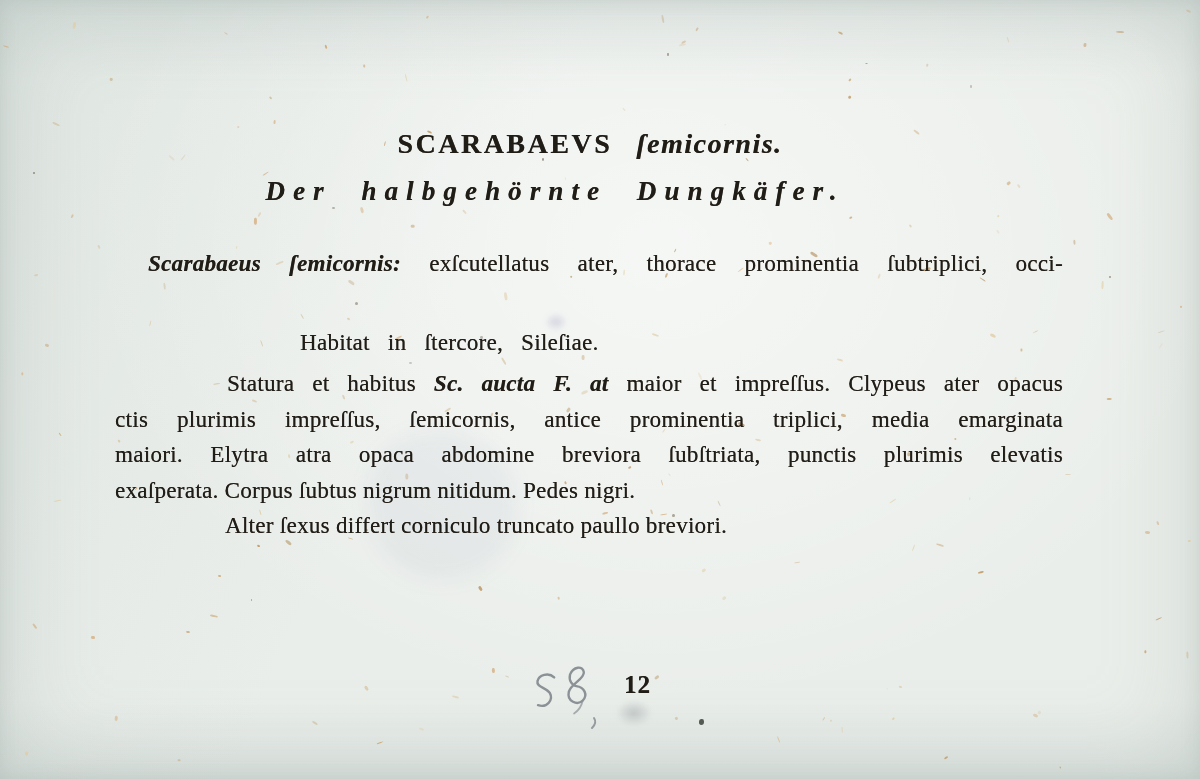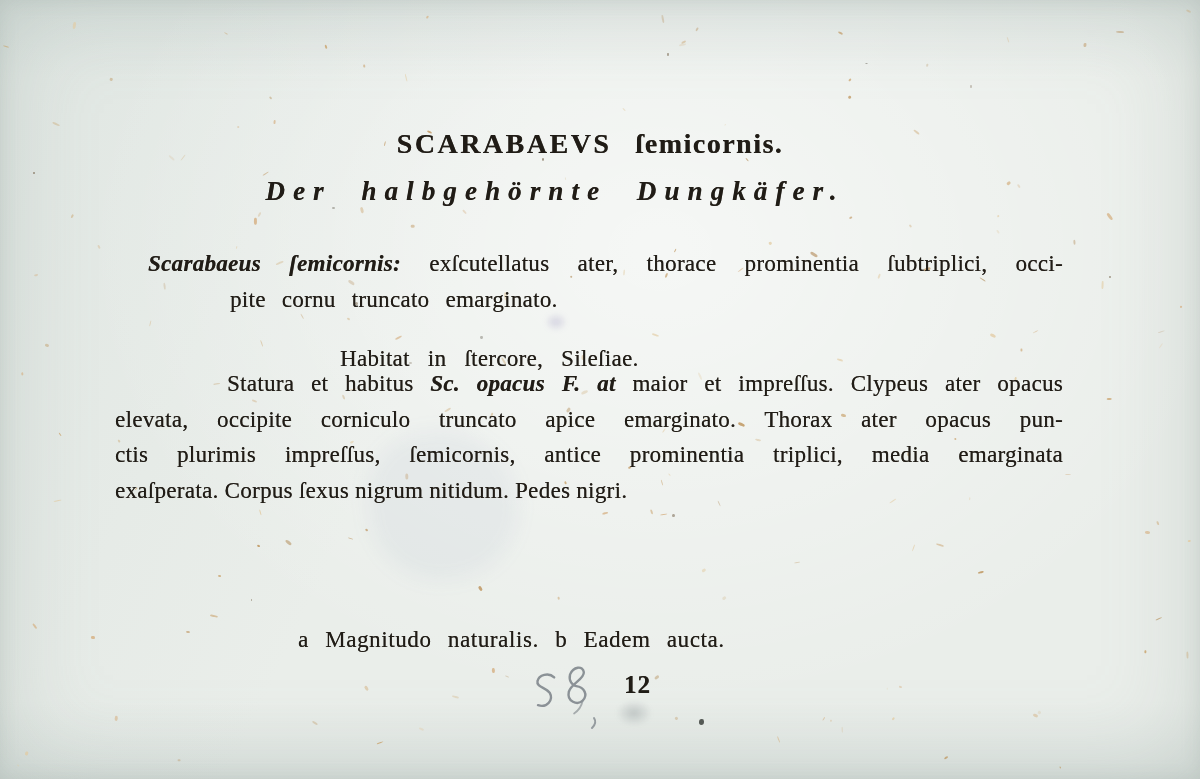--- a/index.html
+++ b/index.html
@@ -17,38 +17,38 @@
     color:#201c16;
   }
   .txt{ text-shadow:0.2px 0.2px 0.5px rgba(35,28,20,.75); letter-spacing:0.3px; }
   .abs{ position:absolute; }
 
   .title{
     top:128px; left:0; width:1180px; text-align:center;
     font-size:28px; font-weight:bold; white-space:nowrap;
   }
   .title .genus{ letter-spacing:2.5px; }
-  .title .species{ margin-left:24px; letter-spacing:1.5px; }
+  .title .species{ margin-left:24px; letter-spacing:1.5px;font-style:italic; }
 
   .subtitle{
     top:176px; left:0; width:1110px; text-align:center;
     font-size:27px; font-style:italic; font-weight:bold;
     letter-spacing:0.30em; word-spacing:0.55em; white-space:nowrap;
   }
 
   .bodysize{ font-size:23px; line-height:35.5px; }
 
   .diagnosis{ top:246px; left:115px; width:948px; }
   .jline{ text-align:justify; text-align-last:justify; white-space:nowrap;font-family:Liberation Serif, serif; }
   .diagnosis .l1{ padding-left:33px; }
   .diagnosis .l2{ padding-left:115px; word-spacing:10px; text-align:left; text-align-last:left; }
 
   .bi{ font-style:italic; font-weight:bold; }
 
-  .habitat{ top:341px; left:300px; word-spacing:12px; white-space:nowrap;margin-left:40px; }
+  .habitat{ top:325px; left:300px; word-spacing:12px; white-space:nowrap; }
 
   .description{ top:366px; left:115px; width:948px; }
   .description .indent1{ padding-left:112px; }
   .lline{ text-align:left; text-align-last:left; white-space:nowrap; }
   .description .l7{ padding-left:110px; }
 
   .caption{ top:622px; left:298px; word-spacing:10px; letter-spacing:0.6px; white-space:nowrap; }
 
   .pageno{ top:671px; left:624px; font-size:25px; font-weight:bold; letter-spacing:1px; }
 
@@ -274,33 +274,32 @@
   <div class="abs speck-dark"></div>
 
   <div class="abs title txt">
     <span class="genus">SCARABAEVS</span><span class="species">ſemicornis.</span>
   </div>
 
   <div class="abs subtitle txt">Der halbgehörnte Dungkäfer.</div>
 
   <div class="abs diagnosis bodysize txt">
     <div class="jline l1"><span class="bi">Scarabaeus ſemicornis:</span><span> exſcutellatus ater, thorace prominentia ſubtriplici, occi-</span></div>
-    <div class="l2">pite cornu truncato emarginato.</div>
   </div>
 
   <div class="abs habitat bodysize txt">Habitat in ſtercore, Sileſiae.</div>
 
   <div class="abs description bodysize txt">
-    <div class="jline indent1"><span>Statura et habitus </span><span class="bi">Sc. opacus F. at</span><span> maior et impreſſus. Clypeus ater opacus</span></div>
-    <div class="jline">elevata, occipite corniculo truncato apice emarginato. Thorax ater opacus pun-</div>
+    <div class="jline indent1"><span>Statura et habitus </span><span class="bi">Sc. aucta F. at</span><span> maior et impreſſus. Clypeus ater opacus</span></div>
     <div class="jline">ctis plurimis impreſſus, ſemicornis, antice prominentia triplici, media emarginata</div>
-    <div class="lline">exaſperata. Corpus ſexus nigrum nitidum. Pedes nigri.</div>
+    <div class="jline">maiori. Elytra atra opaca abdomine breviora ſubſtriata, punctis plurimis elevatis</div>
+    <div class="lline">exaſperata. Corpus ſubtus nigrum nitidum. Pedes nigri.</div>
+    <div class="lline l7">Alter ſexus differt corniculo truncato paullo breviori.</div>
   </div>
 
-  <div class="abs caption bodysize txt">a Magnitudo naturalis. b Eadem aucta.</div>
 
   <div class="abs pageno txt">12</div>
 
   <svg class="abs pencil" width="92" height="76" viewBox="0 0 92 76" fill="none">
     <g stroke="#7b8288" stroke-width="2.4" stroke-linecap="round" opacity="0.85" transform="rotate(-6 46 38)">
       <path d="M34 20 C29 14 19 16 17 22 C15 28 25 29 28 35 C31 42 24 50 15 46"></path>
       <path d="M50 19 C54 11 64 11 64 18 C64 25 50 28 47 36 C44 45 54 51 60 46 C66 41 63 33 55 31 C51 30 48 25 50 19"></path>
       <path d="M60 46 C58 52 54 56 50 58" stroke-width="1.8" opacity="0.7"></path>
     </g>
     <path d="M72 62 C74 65 73 69 70 72" stroke="#7b8288" stroke-width="2" stroke-linecap="round" opacity="0.75"></path>

